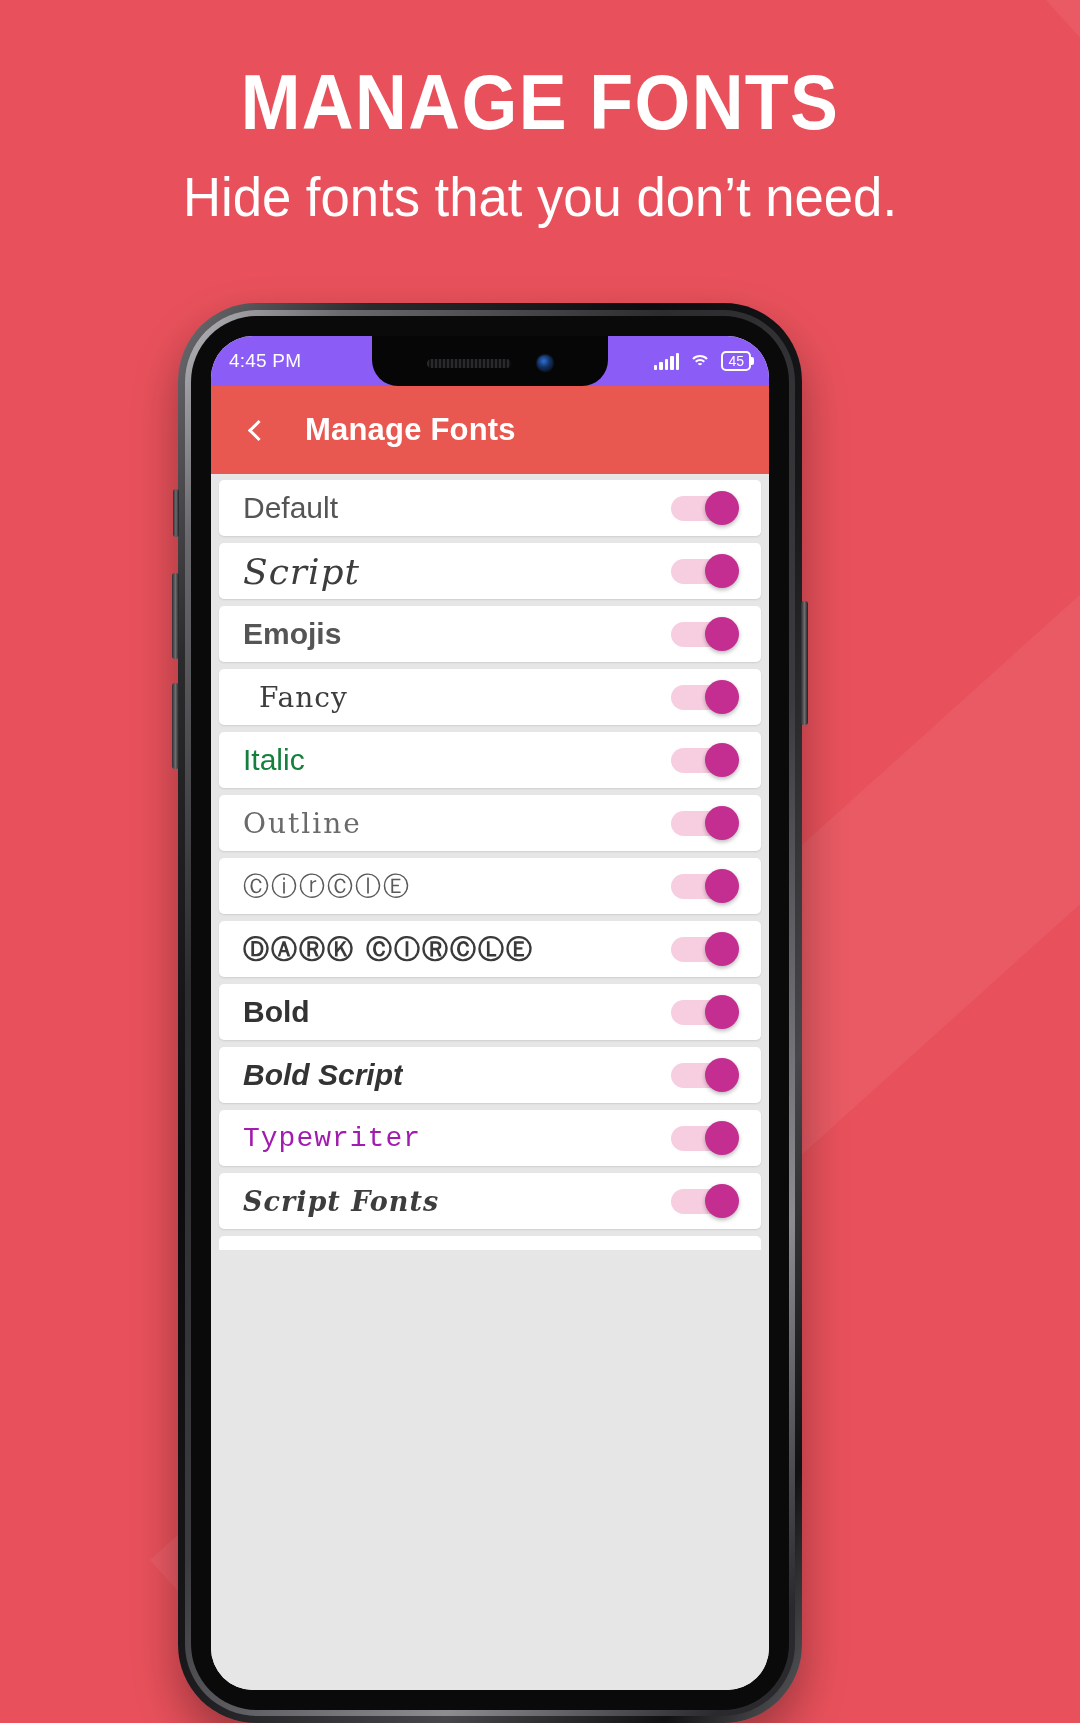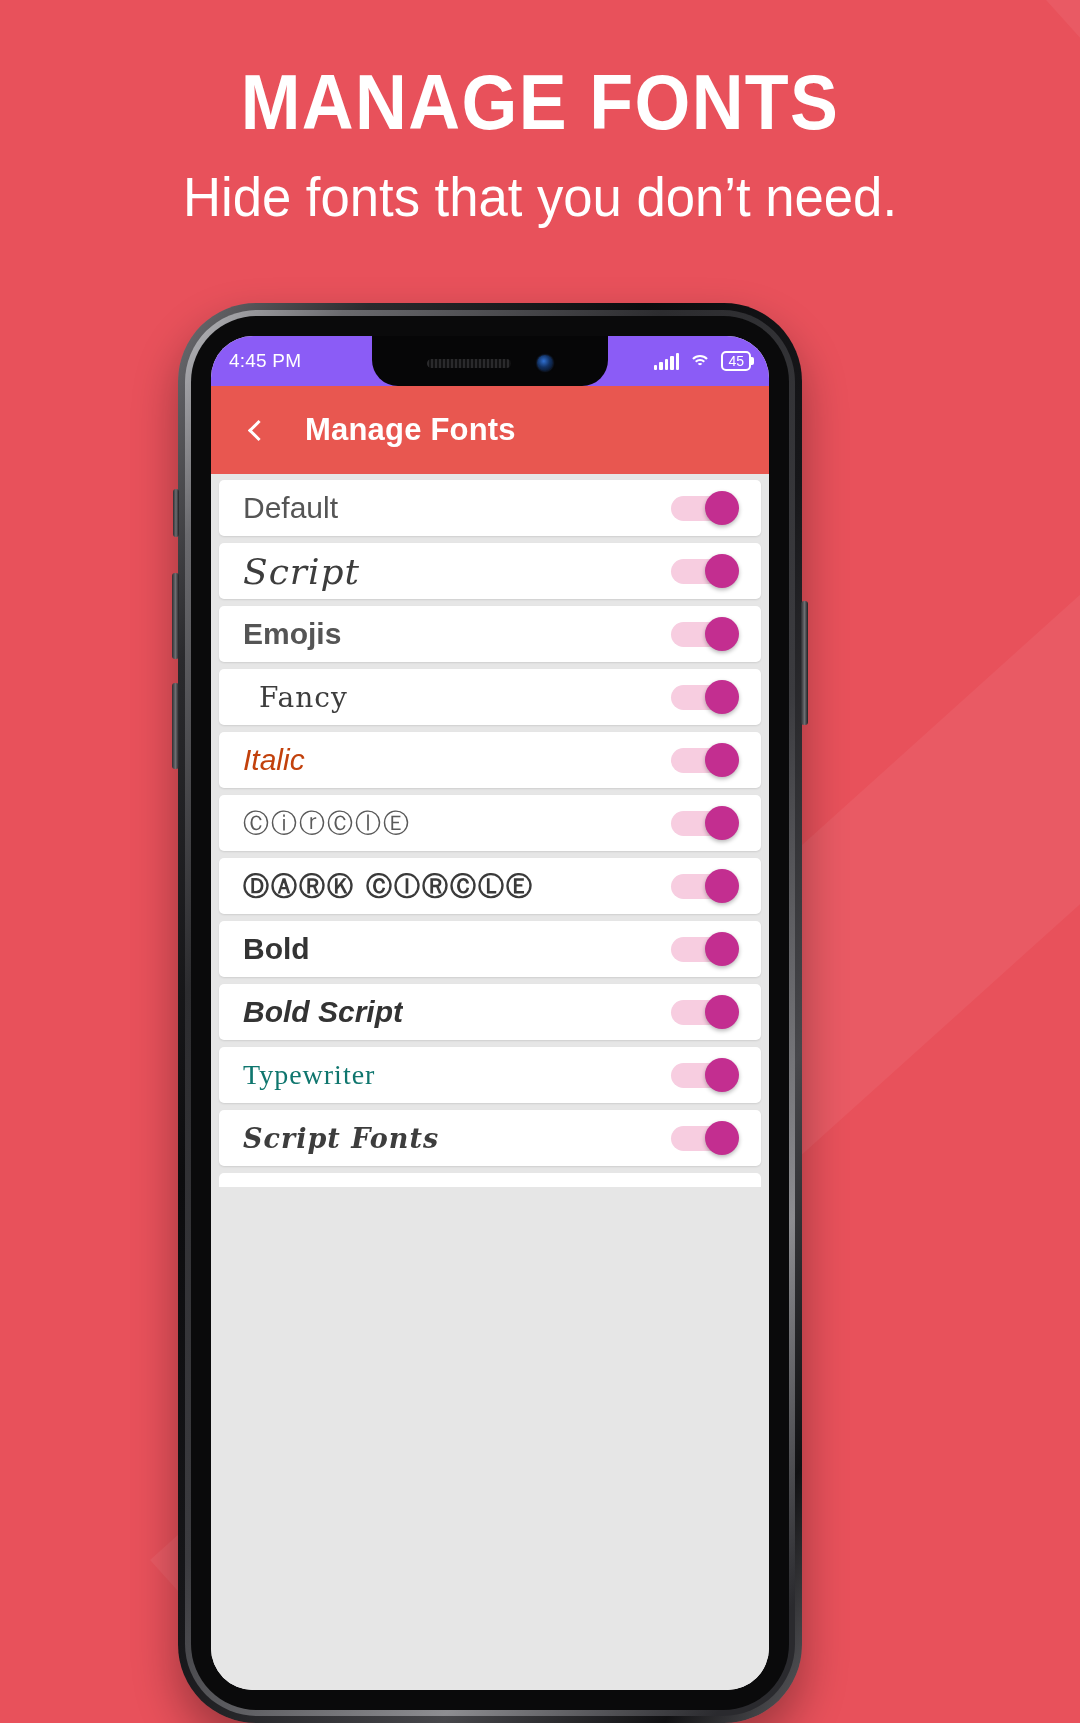--- a/index.html
+++ b/index.html
@@ -236,27 +236,27 @@
     color: #4A4A4A;
     font-size: 30px;
     white-space: nowrap;
     overflow: hidden;
   }
   
   .st-default   { font-family:"Liberation Sans", sans-serif; font-weight:400; color:#555; }
   .st-script    { font-family:"DejaVu Serif", serif; font-style:italic; font-size:36px; letter-spacing:1px; color:#3d3d3d; }
   .st-emoji     { font-family:"Liberation Sans", sans-serif; font-weight:700; color:#555; }
   .st-fancy     { font-family:"DejaVu Serif", serif; font-size:28px; letter-spacing:1px; color:#3d3d3d;margin-left:16px; }
-  .st-italic    { font-family:"Liberation Sans", sans-serif; font-style:italic; color:#c2410c; }
+  .st-italic    { font-family:"Liberation Sans", sans-serif; color:#15803d; }
   .st-outline   { font-family:"DejaVu Serif", serif; font-size:28px; letter-spacing:2px; color:#6a6a6a; }
   .st-circle    { font-family:"DejaVu Sans", sans-serif; font-size:26px; letter-spacing:2px; color:#5a5a5a; }
   .st-darkcirc  { font-family:"DejaVu Sans", sans-serif; font-size:26px; letter-spacing:2px; color:#3a3a3a; font-weight:bold; }
   .st-bold      { font-family:"Liberation Sans", sans-serif; font-weight:bold; color:#333; }
   .st-bolditalic{ font-family:"Liberation Sans", sans-serif; font-weight:bold; font-style:italic; color:#333; }
-  .st-typewriter{ font-family:Liberation Serif, serif; font-size:28px; letter-spacing:1px; color:#0f766e; }
+  .st-typewriter{ font-family:Liberation Mono, monospace; font-size:28px; letter-spacing:1px; color:#a21caf; }
   .st-scriptbold{ font-family:"DejaVu Serif", serif; font-style:italic; font-weight:bold; font-size:27px; letter-spacing:1px; color:#3d3d3d; }
 
   
   .switch {
     position: relative;
     width: 68px;
     height: 34px;
     flex: 0 0 auto;
     cursor: pointer;
   }
@@ -372,20 +372,27 @@
             </div>
           </div>
           <div class="font-row">
             <div class="font-label st-italic">Italic</div>
             <div class="switch">
               <div class="track"></div>
               <div class="thumb"></div>
             </div>
           </div>
           <div class="font-row">
+            <div class="font-label st-outline">Outline</div>
+            <div class="switch">
+              <div class="track"></div>
+              <div class="thumb"></div>
+            </div>
+          </div>
+          <div class="font-row">
             <div class="font-label st-circle">ⒸⓘⓡⒸⓛⒺ</div>
             <div class="switch">
               <div class="track"></div>
               <div class="thumb"></div>
             </div>
           </div>
           <div class="font-row">
             <div class="font-label st-darkcirc">ⒹⒶⓇⓀ ⒸⒾⓇⒸⓁⒺ</div>
             <div class="switch">
               <div class="track"></div>

